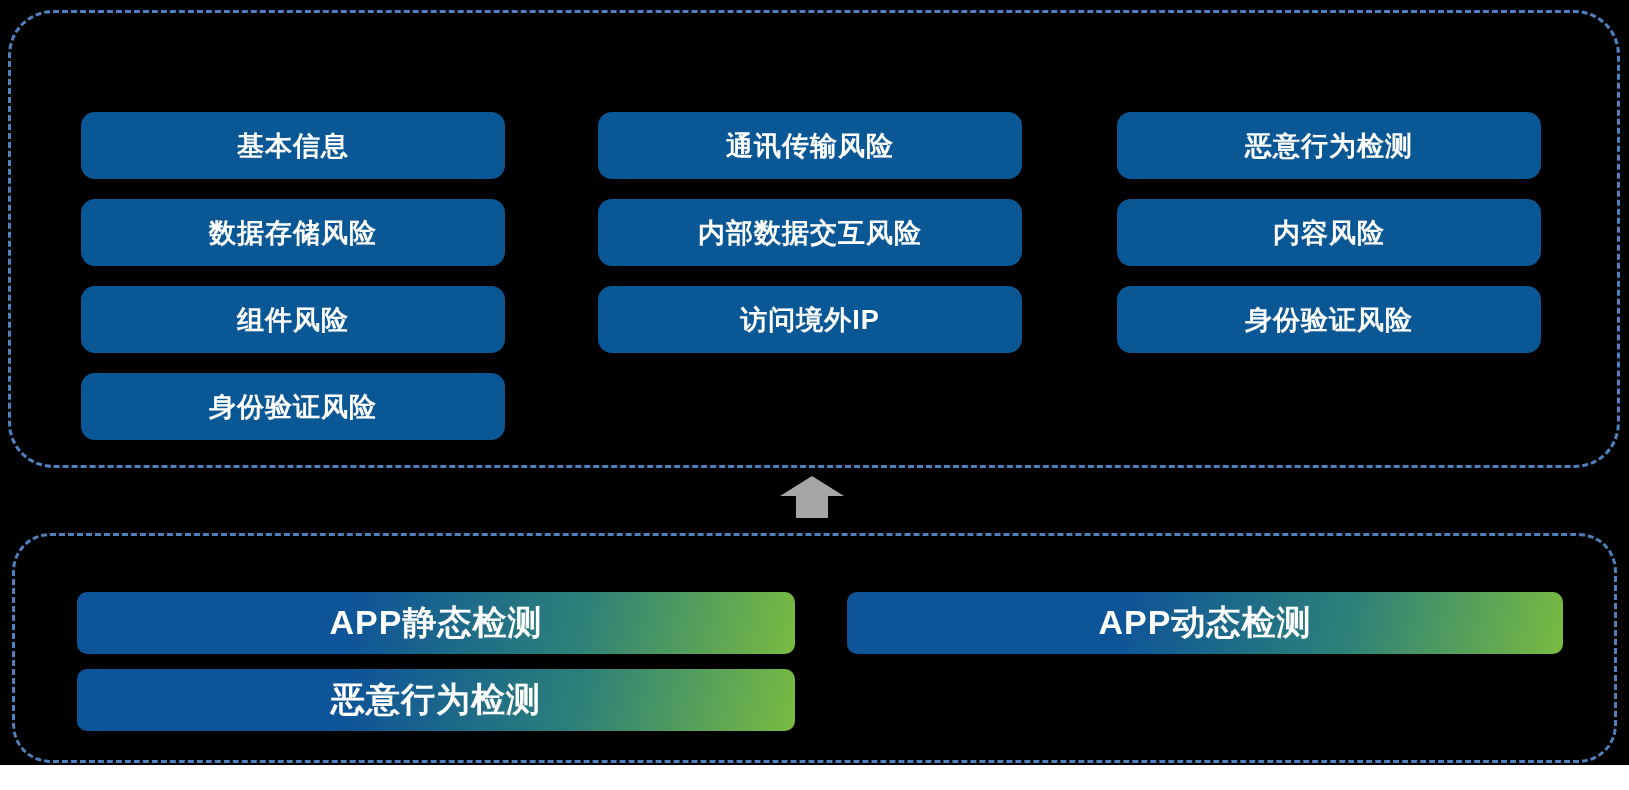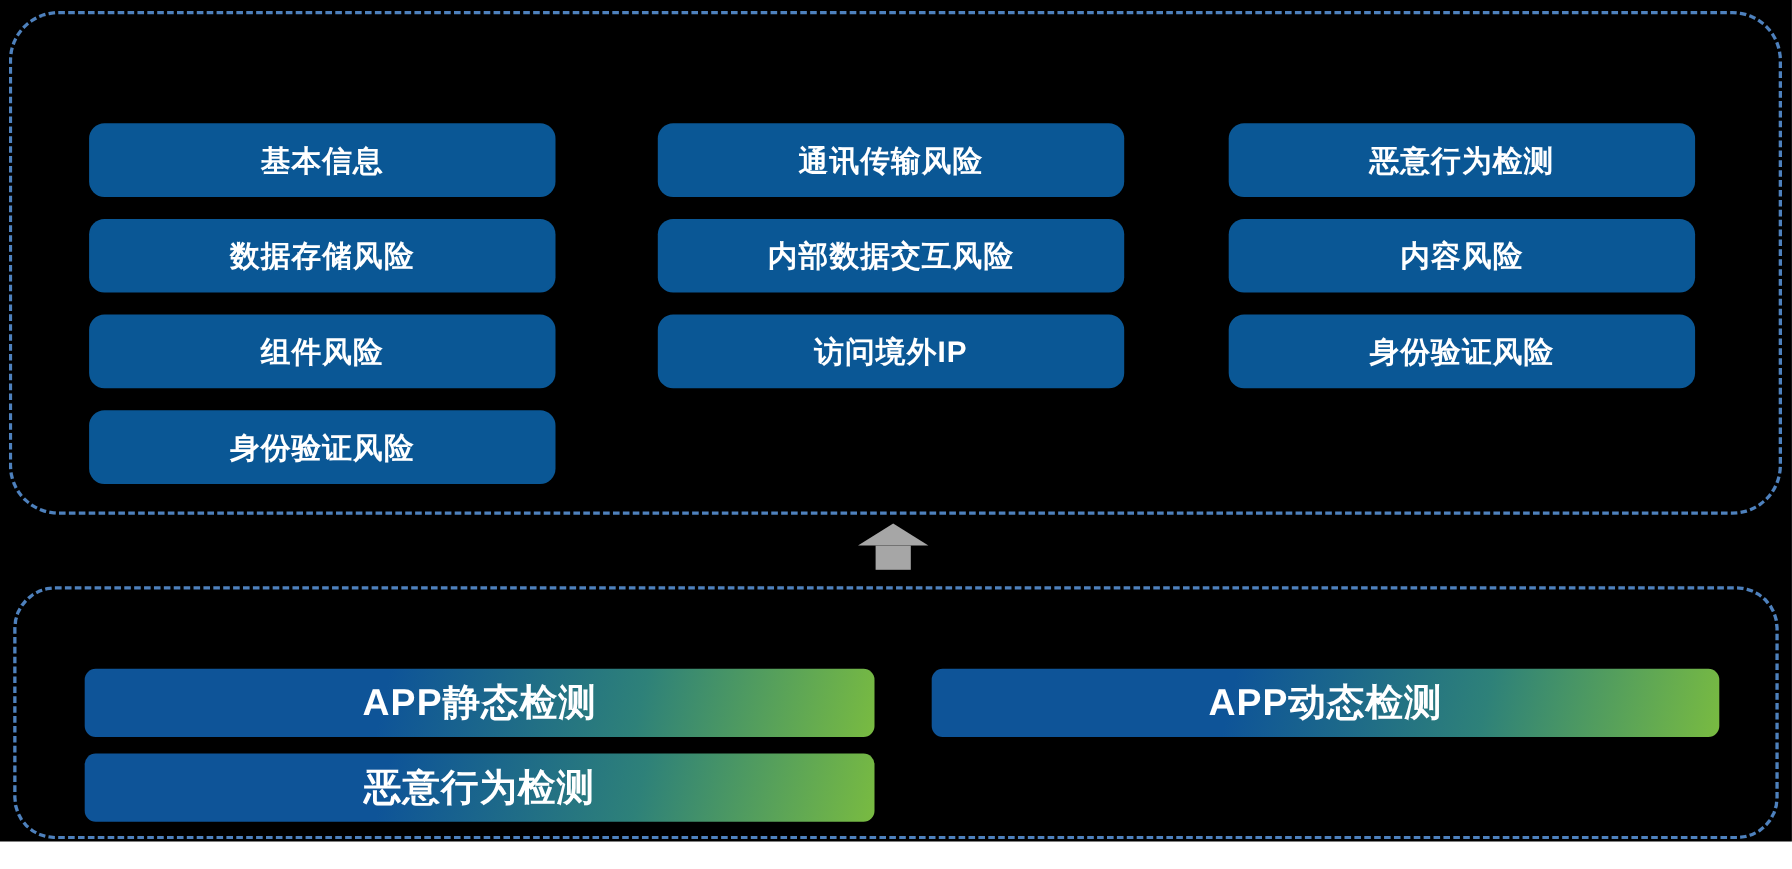--- a/index.html
+++ b/index.html
@@ -16,21 +16,21 @@
   .tcol { position:absolute; top:99px; display:flex; flex-direction:column; gap:20px; width:424px; }
   .tcol-1 { left:70px; }
   .tcol-2 { left:587px; }
   .tcol-3 { left:1106px; }
   .tbtn {
     width:424px; height:67px; background:#0A5795; border-radius:14px;
     color:#ffffff; font-weight:bold; font-size:27px; letter-spacing:1px;
     display:flex; align-items:center; justify-content:center;
   }
 
-  .bbar-wrap { position:absolute; top:72px; display:flex; flex-direction:column; gap:15px; }
+  .bbar-wrap { position:absolute; top:56px; display:flex; flex-direction:column; gap:15px; }
   .bcol-1 { left:62px; }
   .bcol-2 { left:832px;align-items:flex-end; }
   .bbar {
     height:62px; border-radius:10px;
     background:linear-gradient(103deg,#0E5498 38%,#2E8179 70%,#79BB41 100%);
     color:#ffffff; font-weight:bold; font-size:34px; letter-spacing:1px;
     display:flex; align-items:center; justify-content:center;
   }
   .bbar-left  { width:718px; }
   .bbar-right { width:716px; }

